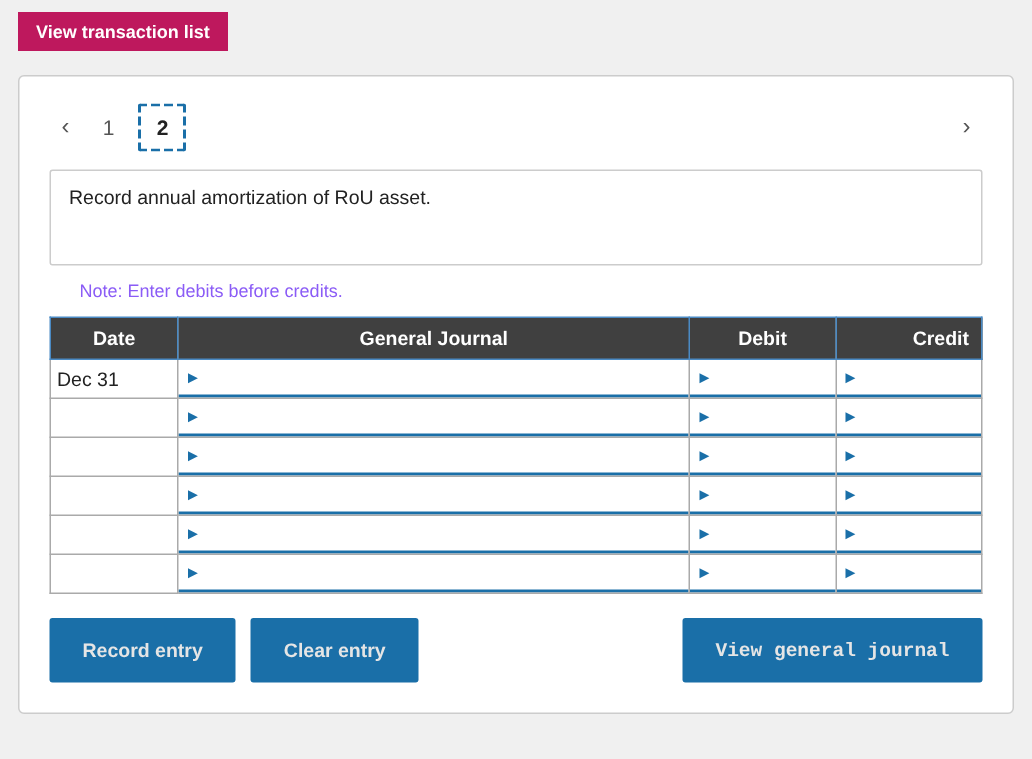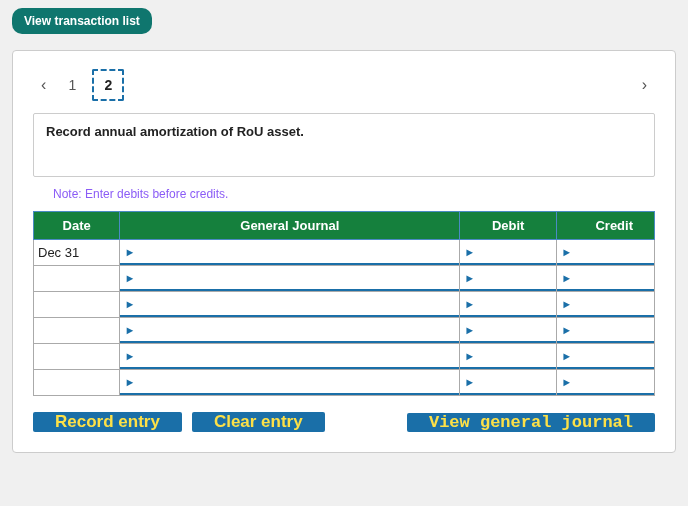--- a/index.html
+++ b/index.html
@@ -7,28 +7,28 @@
       background: #f0f0f0;
       font-family: Arial, sans-serif;
       font-size: 13px;
       color: #222;
     }
     .top-bar {
       padding: 8px 12px;
       background: #f0f0f0;
     }
     .view-transaction-btn {
-      background: #0f766e;
+      background: #be185d;
       color: white;
       border: none;
       padding: 6px 12px;
       font-size: 12px;
       font-weight: bold;
       cursor: pointer;
-      border-radius: 10px;
+      border-radius: 0;
     }
     .card {
       background: white;
       margin: 8px 12px;
       border: 1px solid #ccc;
       border-radius: 4px;
       padding: 18px 20px 20px 20px;
     }
     .card-title {
       font-size: 18px;
@@ -71,39 +71,38 @@
     }
     .description-box {
       border: 1px solid #ccc;
       border-radius: 2px;
       padding: 10px 12px;
       min-height: 64px;
       font-size: 13px;
       color: #222;
       margin-bottom: 10px;
       background: white;
-      font-weight: bold;
     }
     .note-text {
       color: #8b5cf6;
       font-size: 12px;
       margin-bottom: 10px;
       margin-left: 20px;
     }
     .journal-table {
       width: 100%;
       border-collapse: collapse;
       margin-bottom: 16px;
     }
     .journal-table thead tr th {
-      background: #15803d;
+      background: #404040;
       color: white;
       font-weight: bold;
       font-size: 13px;
-      padding: 6px 21px;
+      padding: 6px 8px;
       text-align: center;
       border: 1px solid #4a8ac4;
     }
     .journal-table thead tr th.date-col {
       width: 70px;
     }
     .journal-table thead tr th.gj-col {
       width: 280px;
     }
     .journal-table thead tr th.debit-col {
@@ -141,24 +140,24 @@
       color: #1a6fa8;
       font-size: 11px;
     }
     .btn-row {
       display: flex;
       align-items: center;
       gap: 10px;
     }
     .btn-action {
       background: #1a6fa8;
-      color: #fde047;
+      color: #e5e5e5;
       border: none;
-      padding: 0 22px;
-      font-size: 17px;
+      padding: 14px 22px;
+      font-size: 13px;
       font-weight: bold;
       cursor: pointer;
       border-radius: 2px;
     }
     .btn-spacer {
       margin-left: auto;
       font-family: Liberation Mono, monospace;
     }
   </style>
 </head>

